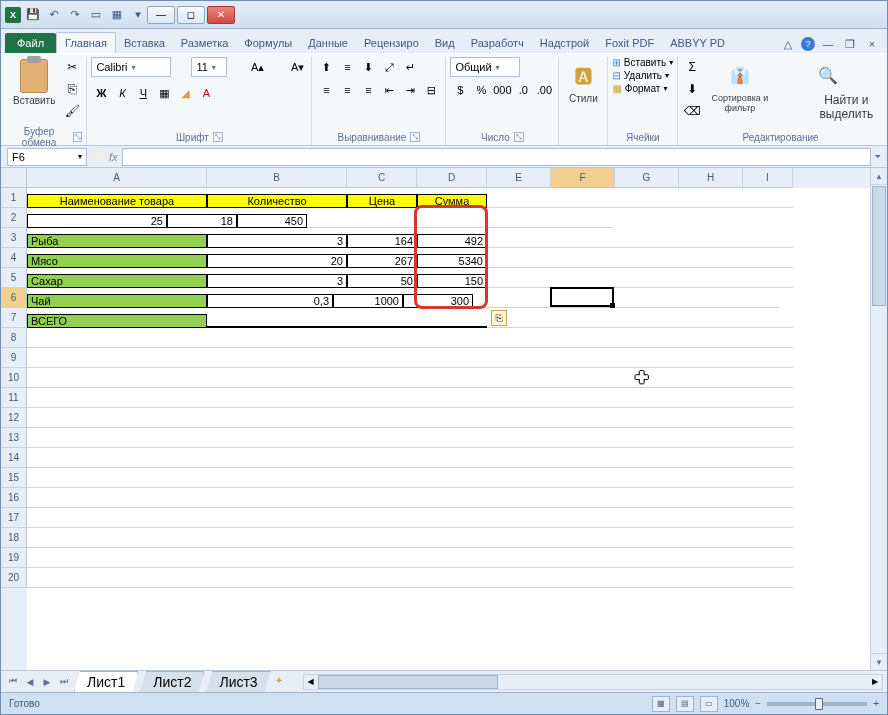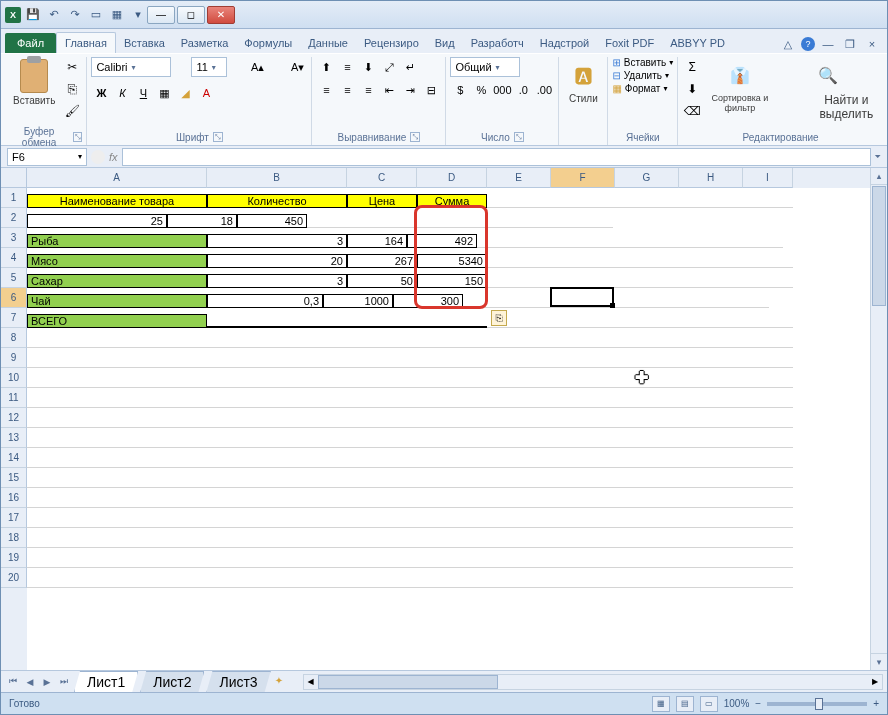--- a/index.html
+++ b/index.html
@@ -333,21 +333,21 @@
             <div class="cell tbl r" style="width: 70px;">450</div>
             <div class="cell " style="width: 64px;"></div>
             <div class="cell " style="width: 64px;"></div>
             <div class="cell " style="width: 64px;"></div>
             <div class="cell " style="width: 64px;"></div>
             <div class="cell " style="width: 50px;"></div>
           </div>
           <div class="row">
             <div class="cell green" style="width: 180px;">Рыба</div>
             <div class="cell tbl r" style="width: 140px;">3</div>
-            <div class="cell tbl r" style="width: 60px;">164</div>
+            <div class="cell tbl r" style="width: 70px;">164</div>
             <div class="cell tbl r" style="width: 70px;">492</div>
             <div class="cell " style="width: 64px;"></div>
             <div class="cell " style="width: 64px;"></div>
             <div class="cell " style="width: 64px;"></div>
             <div class="cell " style="width: 64px;"></div>
             <div class="cell " style="width: 50px;"></div>
           </div>
           <div class="row">
             <div class="cell green" style="width: 180px;">Мясо</div>
             <div class="cell tbl r" style="width: 140px;">20</div>
@@ -365,21 +365,21 @@
             <div class="cell tbl r" style="width: 70px;">50</div>
             <div class="cell tbl r" style="width: 70px;">150</div>
             <div class="cell " style="width: 64px;"></div>
             <div class="cell " style="width: 64px;"></div>
             <div class="cell " style="width: 64px;"></div>
             <div class="cell " style="width: 64px;"></div>
             <div class="cell " style="width: 50px;"></div>
           </div>
           <div class="row">
             <div class="cell green" style="width: 180px;">Чай</div>
-            <div class="cell tbl r" style="width: 116px;">0,3</div>
+            <div class="cell tbl r" style="width: 126px;">0,3</div>
             <div class="cell tbl r" style="width: 70px;">1000</div>
             <div class="cell tbl r" style="width: 70px;">300</div>
             <div class="cell " style="width: 64px;"></div>
             <div class="cell " style="width: 64px;"></div>
             <div class="cell " style="width: 64px;"></div>
             <div class="cell " style="width: 64px;"></div>
             <div class="cell " style="width: 50px;"></div>
           </div>
           <div class="row">
             <div class="cell green" style="width: 180px;">ВСЕГО</div>

